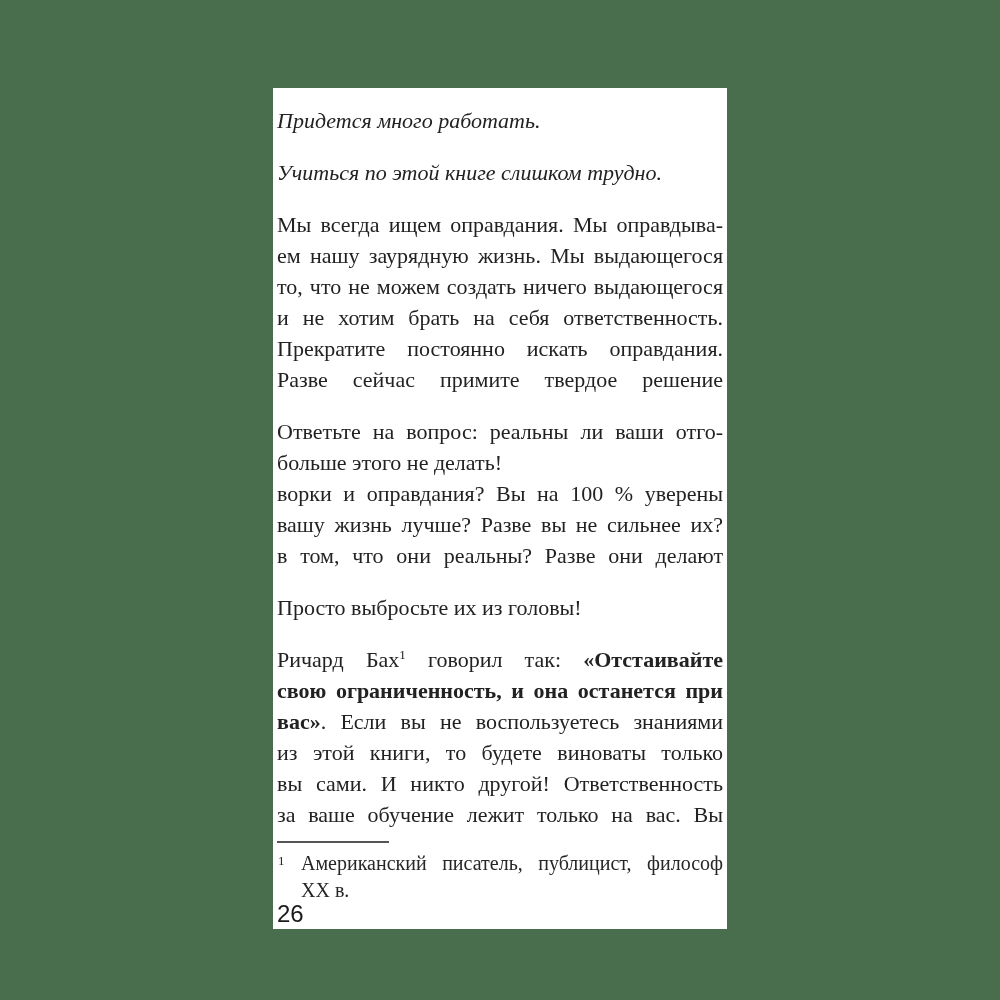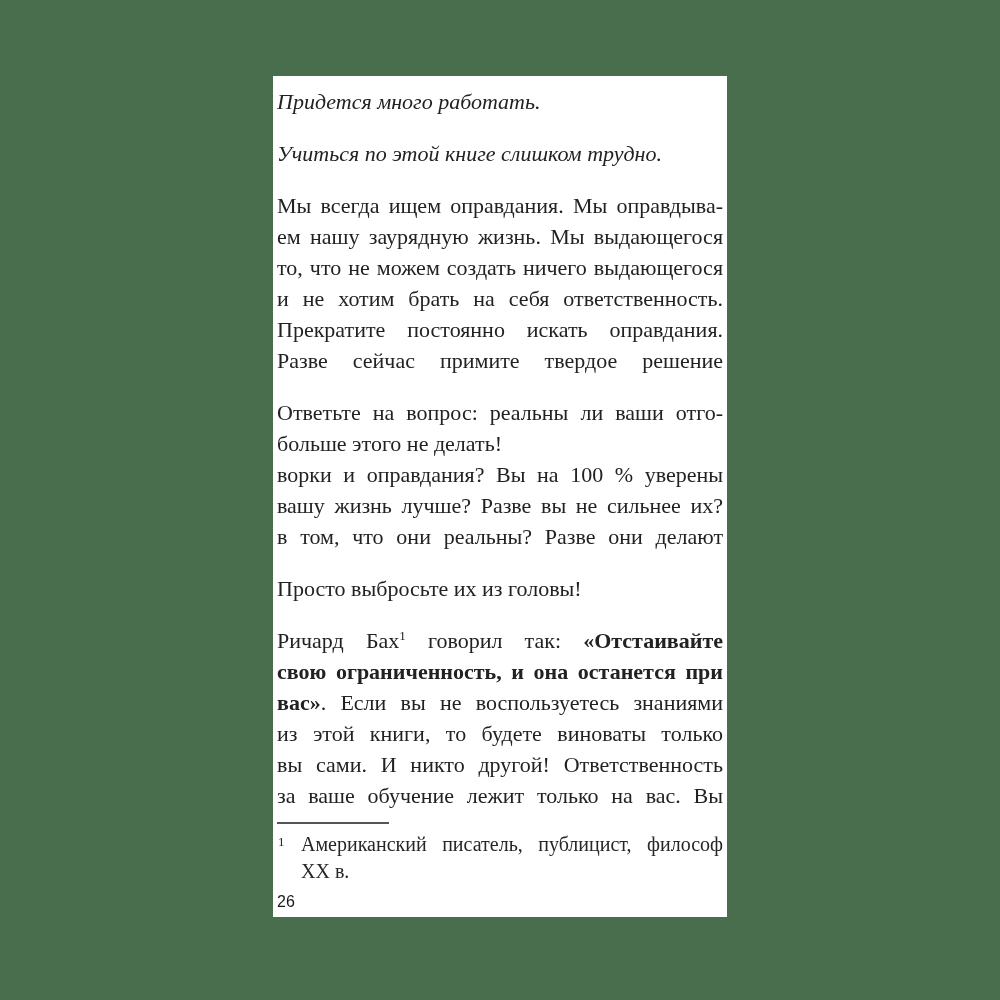--- a/index.html
+++ b/index.html
@@ -13,27 +13,27 @@
   }
   .screen {
     position: relative;
     width: 1000px;
     height: 1000px;
     background: #486e4d;
   }
   .book-page {
     position: absolute;
     left: 273px;
-    top: 76px;
+    top: 88px;
     width: 454px;
     height: 841px;
     background: #ffffff;
     color: #222222;
     box-sizing: border-box;
-    padding: 10px 4px;
+    padding: 17px 4px;
   }
   .ln {
     font-size: 22px;
     line-height: 31px;
   }
   .j {
     text-align: justify;
     text-align-last: justify;
   }
   .it { font-style: italic; }
@@ -65,21 +65,21 @@
   }
   .fn-ln.j {
     text-align: justify;
     text-align-last: justify;
   }
   .page-num {
     position: absolute;
     left: 4px;
     bottom: 3px;
     font-family: "Liberation Sans", sans-serif;
-    font-size: 16px;
+    font-size: 24px;
     line-height: 24px;
     color: #1a1a1a;
   }
 </style>
 </head>
 <body>
 
 <div class="screen">
   <div class="book-page">
 

